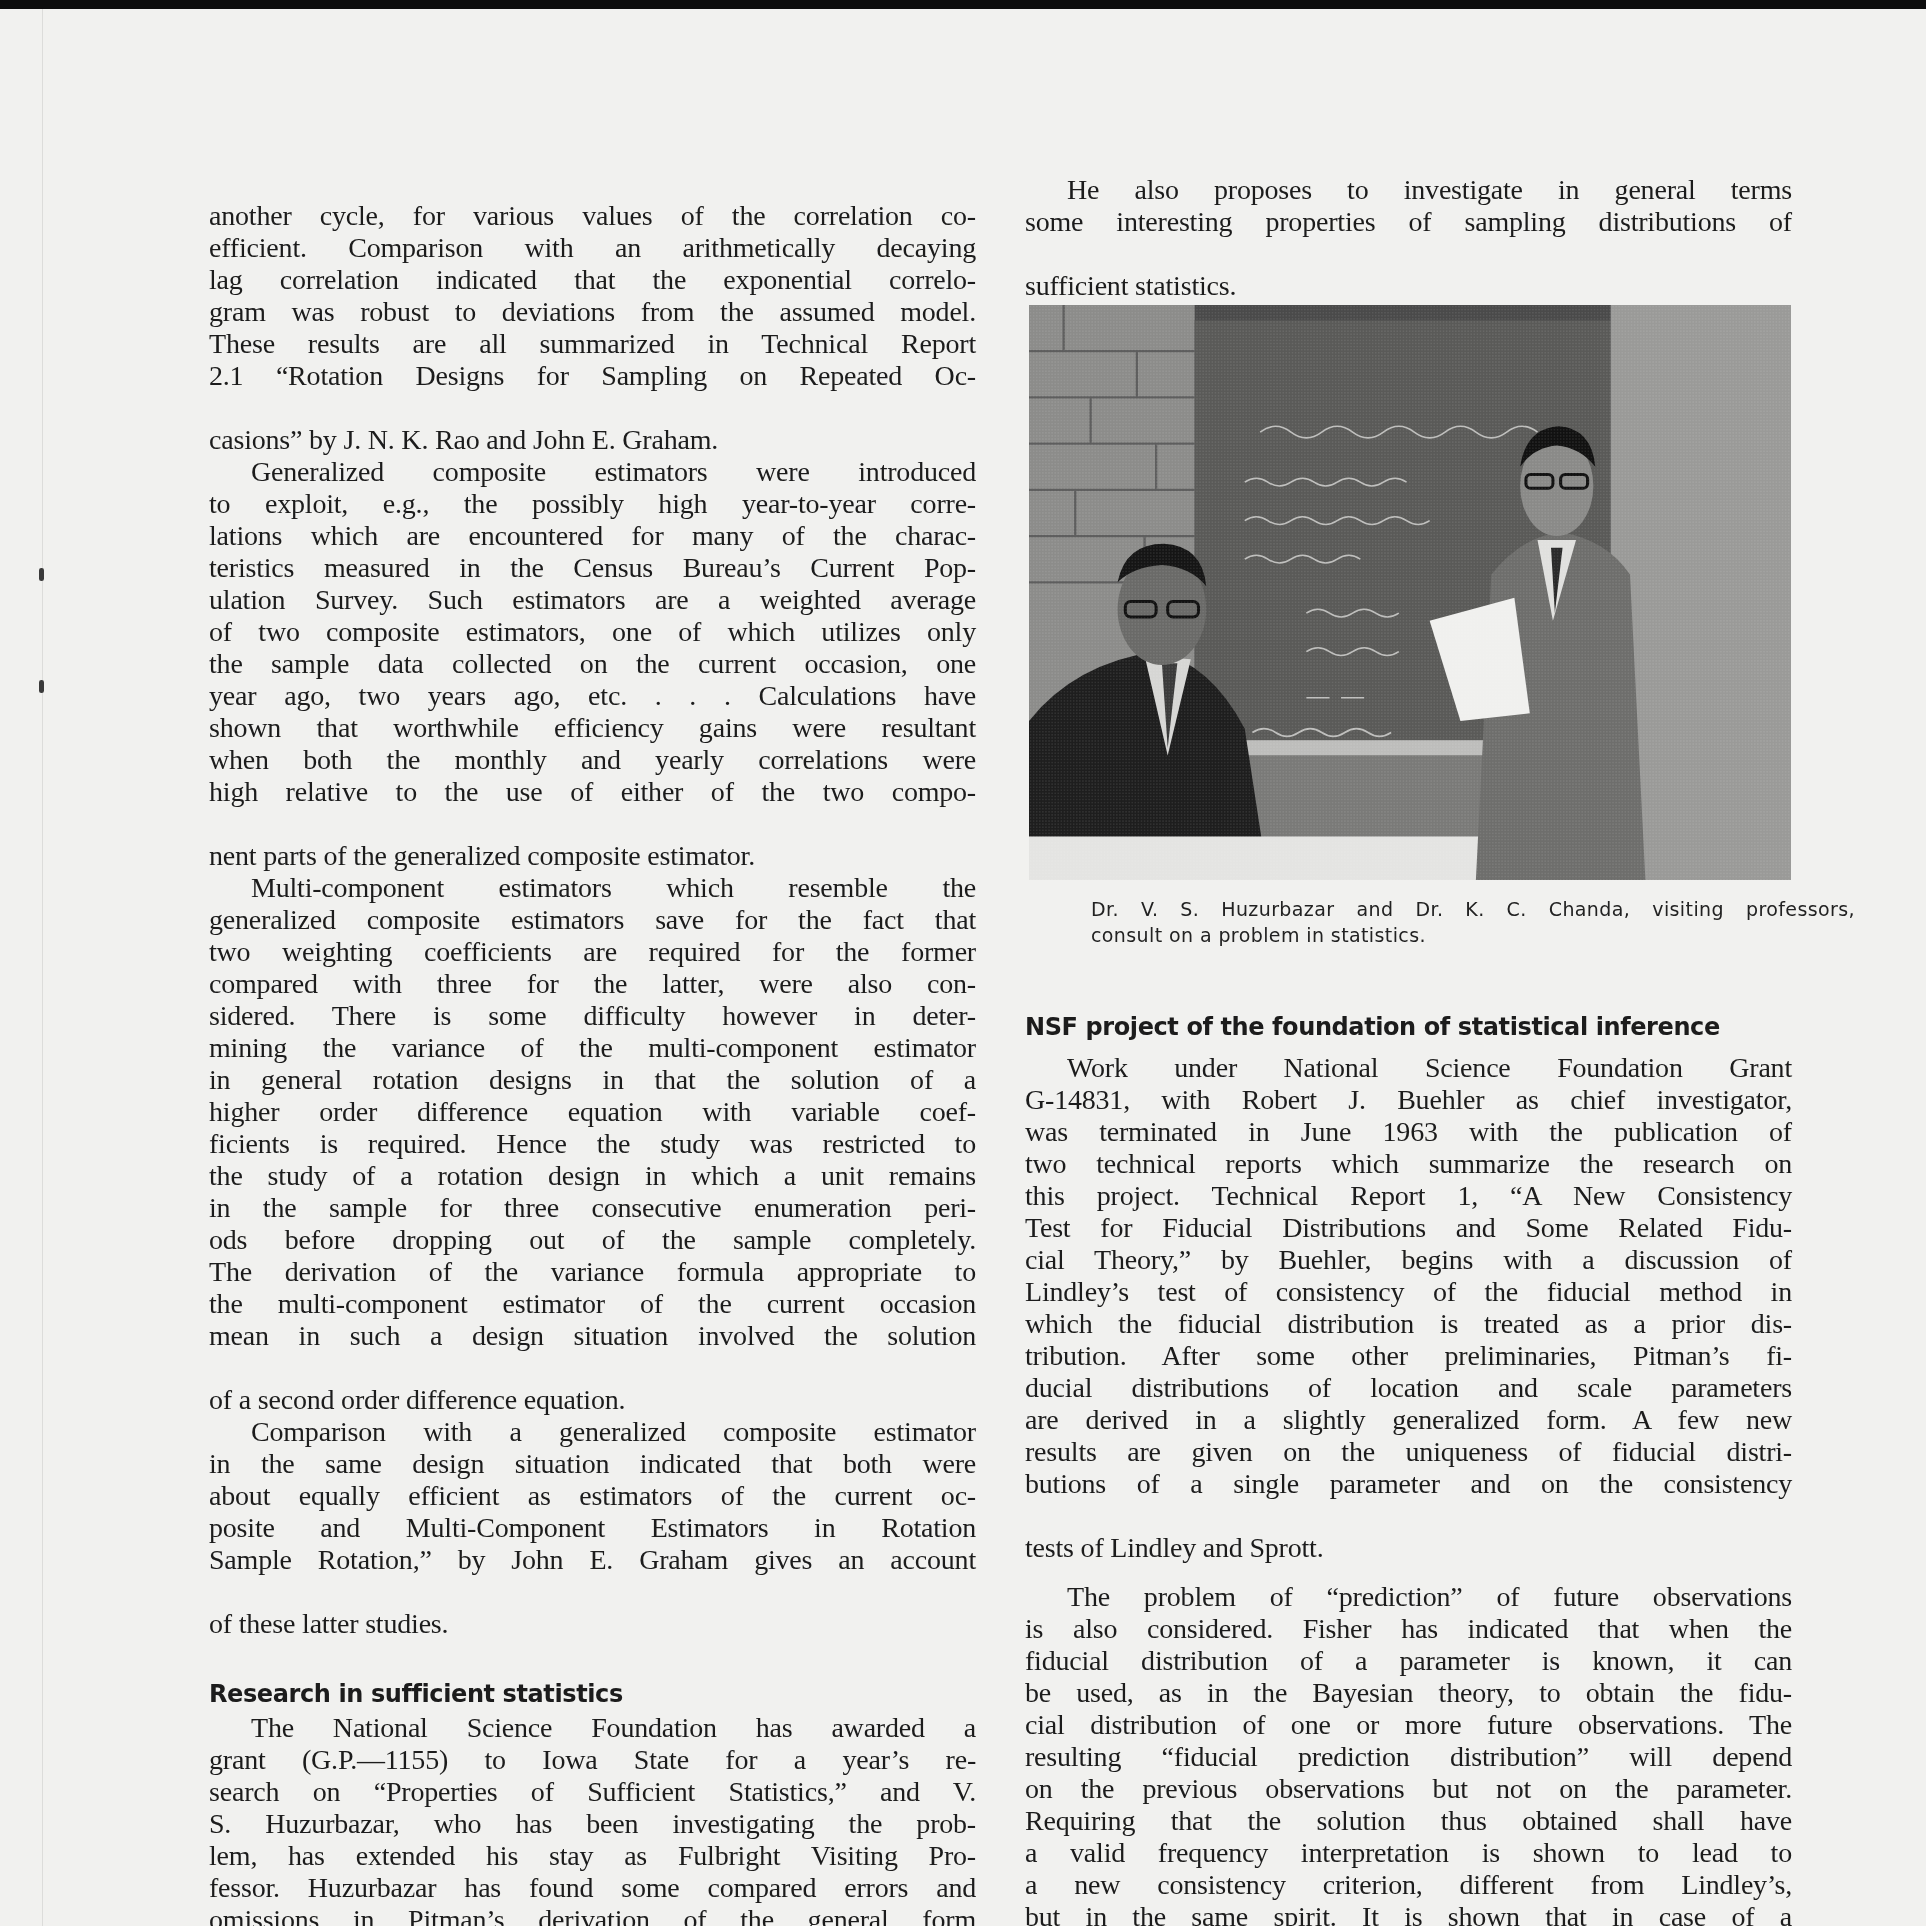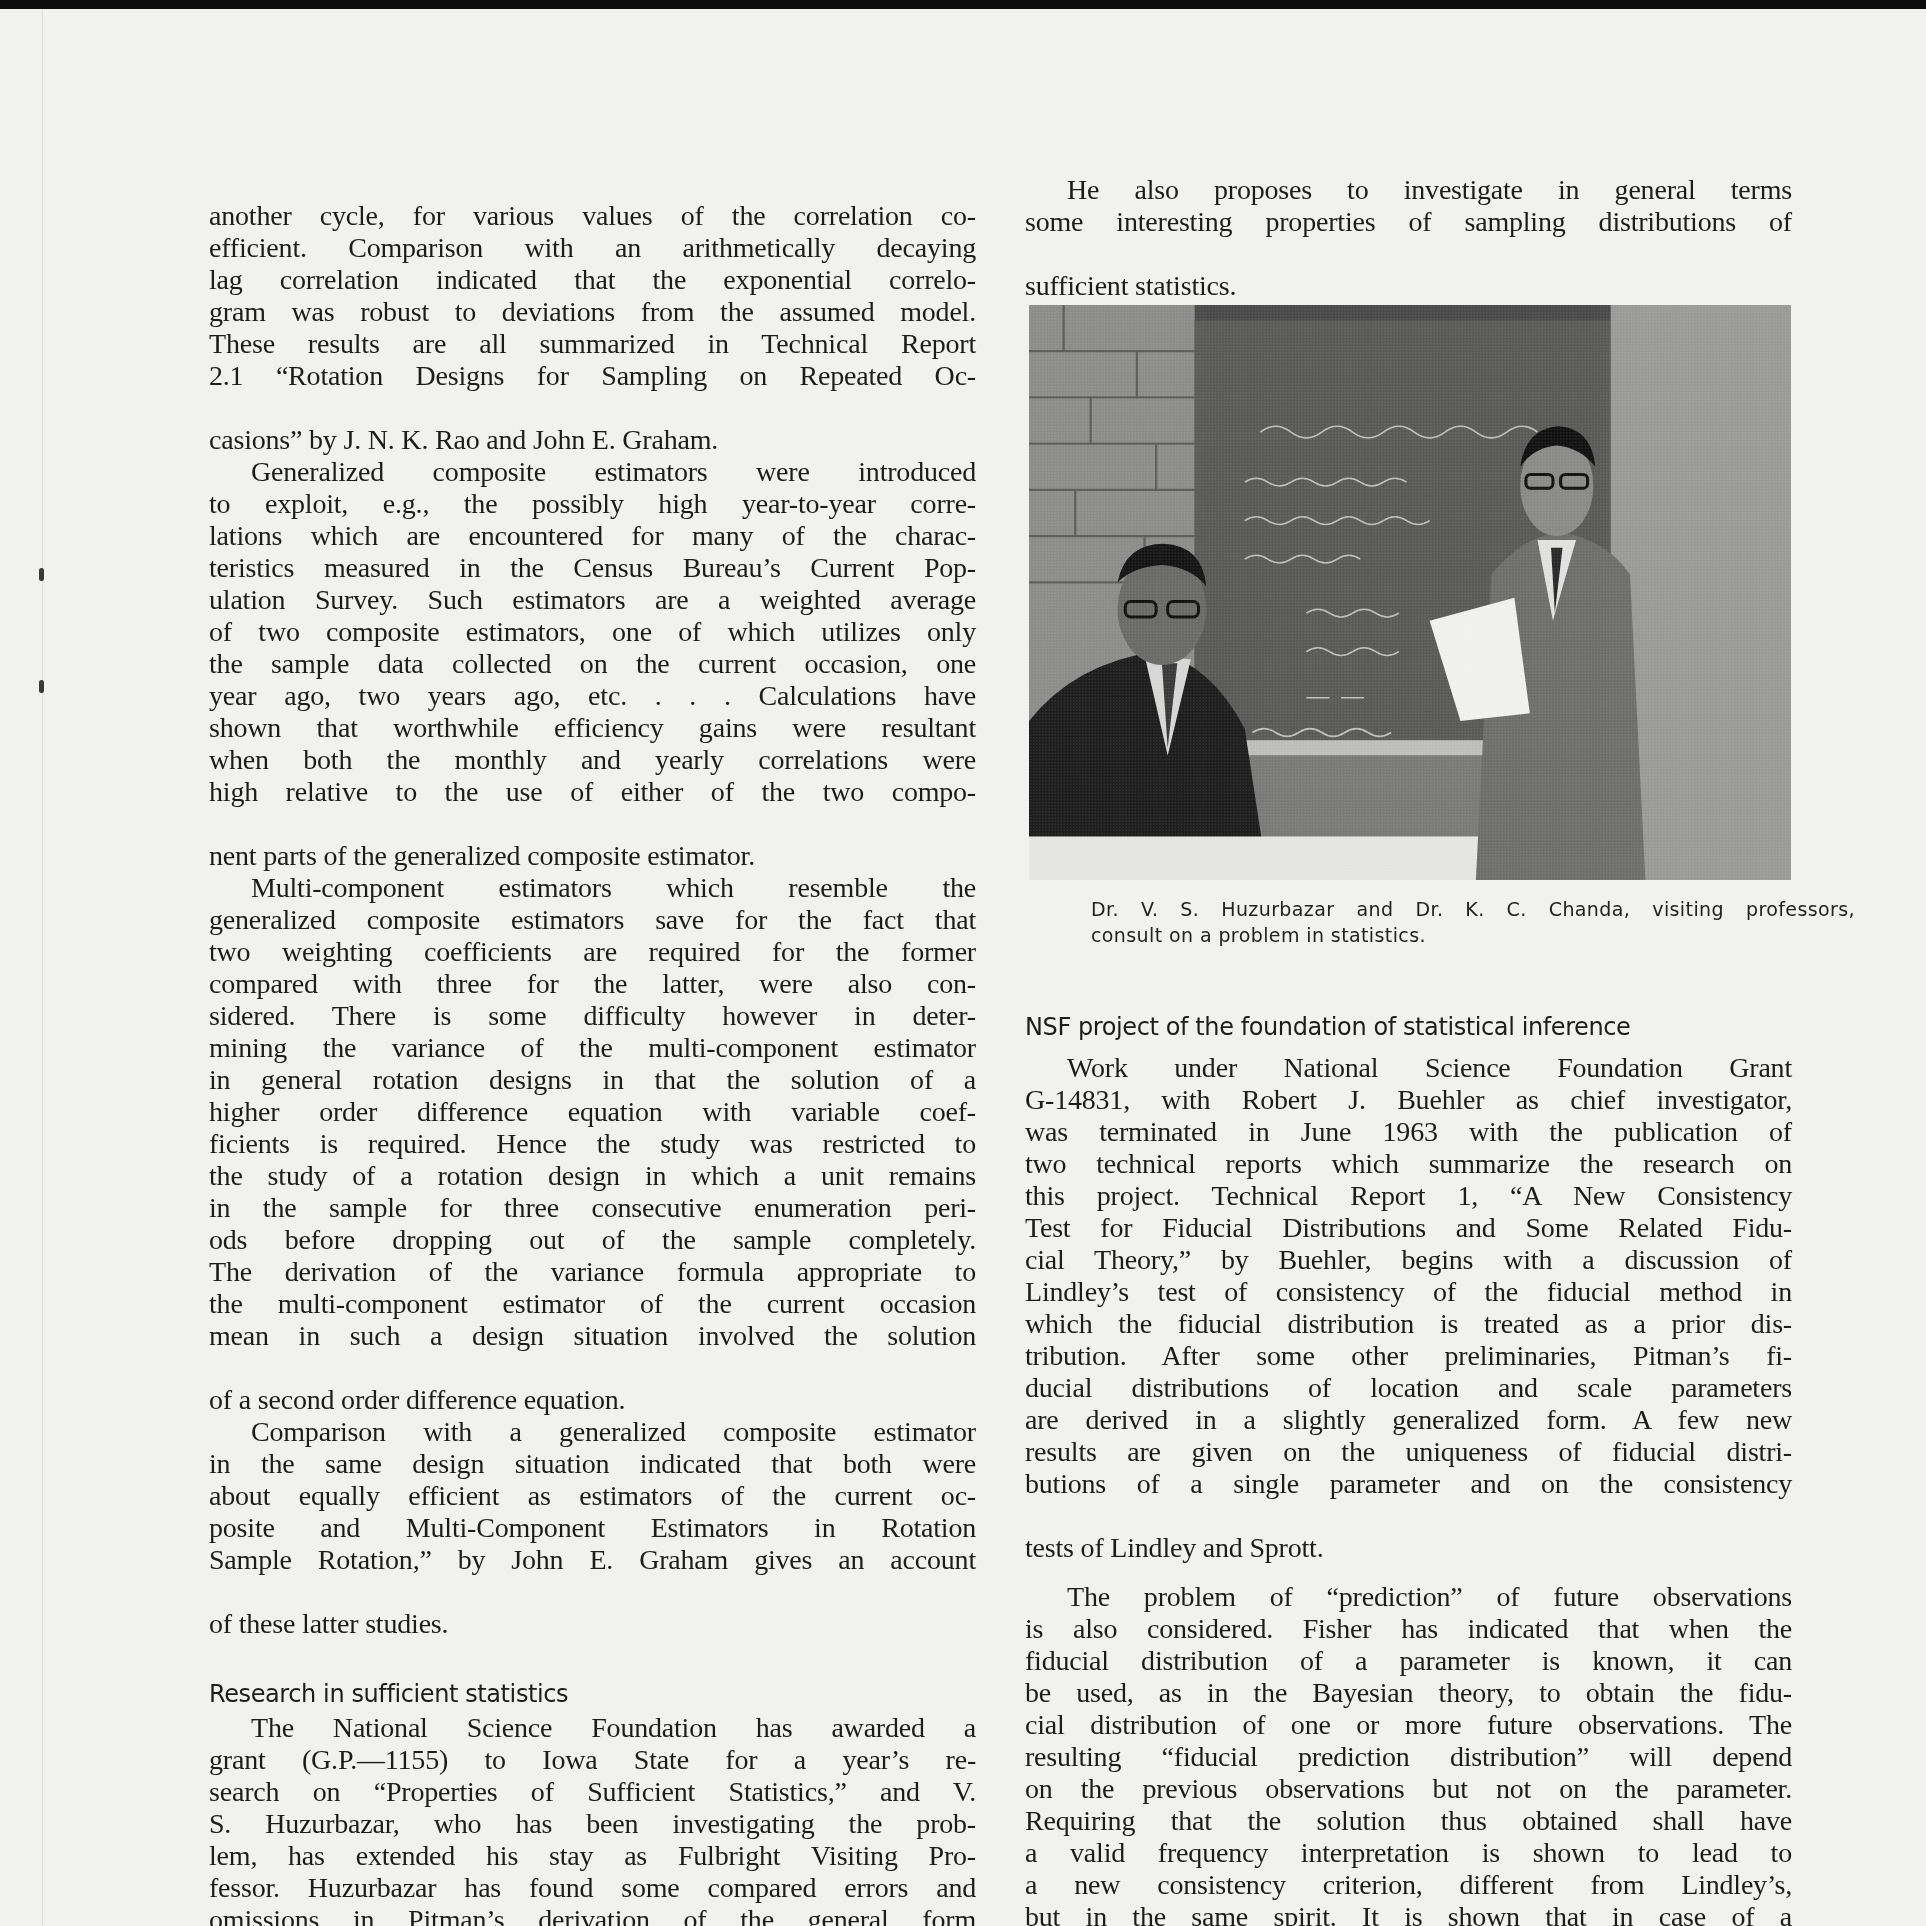--- a/index.html
+++ b/index.html
@@ -17,21 +17,21 @@
   .col-right { left:1025px; }
   .line {
     display:block; font-size:28px; line-height:32px; height:32px;
     text-align:justify; text-align-last:justify; white-space:nowrap;
     letter-spacing:-0.2px; word-spacing:0;
   }
   .line.last { text-align-last:left;margin-top:32px; }
   .line.indent { padding-left:42px; }
   .heading {
     font-family:"DejaVu Sans","Liberation Sans",sans-serif;
-    font-weight:normal; font-size:24px; line-height:32px; height:32px;
+    font-weight:bold; font-size:24px; line-height:32px; height:32px;
     letter-spacing:-0.4px; white-space:nowrap;
   }
   .photo {
     position:absolute; left:1029px; top:305px; width:762px; height:575px;
     background:#4a4a4a; overflow:hidden;
   }
   .photo svg { width:100%; height:100%; display:block; }
   .caption {
     position:absolute; left:1067px; top:896px; width:764px;
     font-family:"DejaVu Sans","Liberation Sans",sans-serif;

